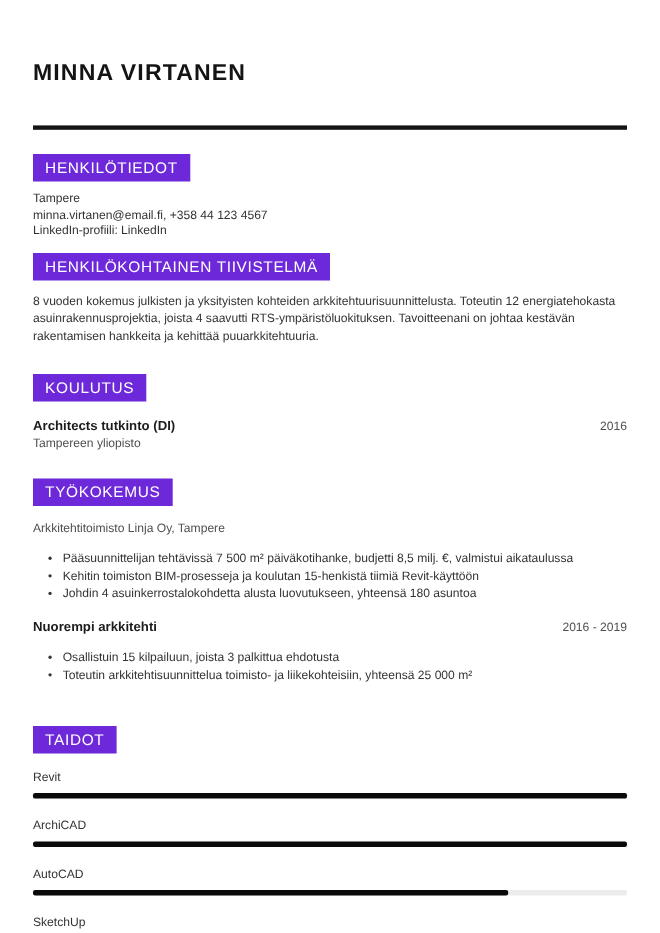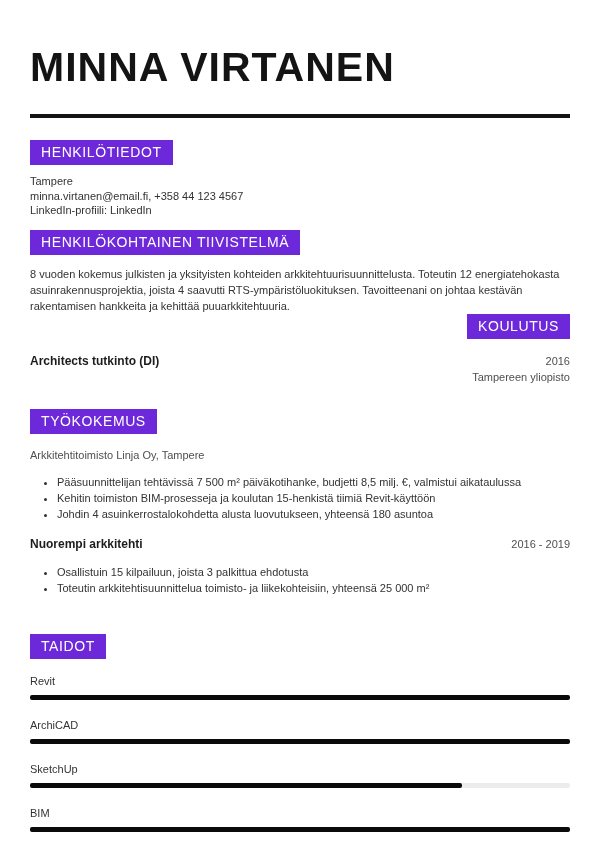--- a/index.html
+++ b/index.html
@@ -3,34 +3,34 @@
 <meta charset="utf-8">
 <style>
   html,body{margin:0;padding:0;}
   body{
     width:600px;height:848px;background:#ffffff;overflow:hidden;position:relative;
     font-family:"Liberation Sans","DejaVu Sans",sans-serif;color:#2e2e2e;
     -webkit-font-smoothing:antialiased;
   }
   .page{padding:38px 30px 0 30px;}
   .name{
-    font-size:41px;font-weight:700;letter-spacing:1px;color:#141414;
+    font-size:21px;font-weight:700;letter-spacing:1px;color:#141414;
     margin:10px 0 0 0;line-height:38px;white-space:nowrap;
   }
   .rule{height:4px;background:#141414;margin-top:28px;}
   .chip{
     display:inline-block;background:#6d28d9;color:#ffffff;
     font-size:14px;font-weight:500;letter-spacing:0.6px;
     padding:4px 11px 5px 11px;line-height:16px;
   }
   .sec-contact{margin-top:22px;}
   .contact-lines{margin-top:9px;font-size:11px;line-height:14.5px;color:#333333;}
   .sec-summary{margin-top:12px;}
   .summary-text{margin-top:11px;font-size:11px;line-height:16px;color:#333333;max-width:540px;}
-  .sec-education{text-align:right;}
+  .sec-education{margin-top:26px;}
   .sec-experience{margin-top:26px;}
   .entries{margin-top:7px;}
   .entry{margin-top:15px;}
   .entry-head{display:flex;justify-content:space-between;align-items:baseline;}
   .entry-title{font-size:12px;font-weight:700;color:#1c1c1c;}
   .entry-date{font-size:11px;color:#4f4f4f;}
   .entry-sub{font-size:11px;color:#4f4f4f;margin-top:3px;}
   ul.bullets{margin:13px 0 0 0;padding:0 0 0 27px;}
   ul.bullets li{
     font-size:11px;line-height:16px;color:#333333;margin:0 0 0 0;
@@ -127,20 +127,26 @@
           </div>
         </div>
 
         <div class="skill-item">
           <div class="skill-label">ArchiCAD</div>
           <div class="skill-track">
             <div class="skill-fill" style="width: 100%;"></div>
           </div>
         </div>
 
+        <div class="skill-item">
+          <div class="skill-label">AutoCAD</div>
+          <div class="skill-track">
+            <div class="skill-fill" style="width: 80%;"></div>
+          </div>
+        </div>
 
         <div class="skill-item">
           <div class="skill-label">SketchUp</div>
           <div class="skill-track">
             <div class="skill-fill" style="width: 80%;"></div>
           </div>
         </div>
 
         <div class="skill-item">
           <div class="skill-label">BIM</div>

